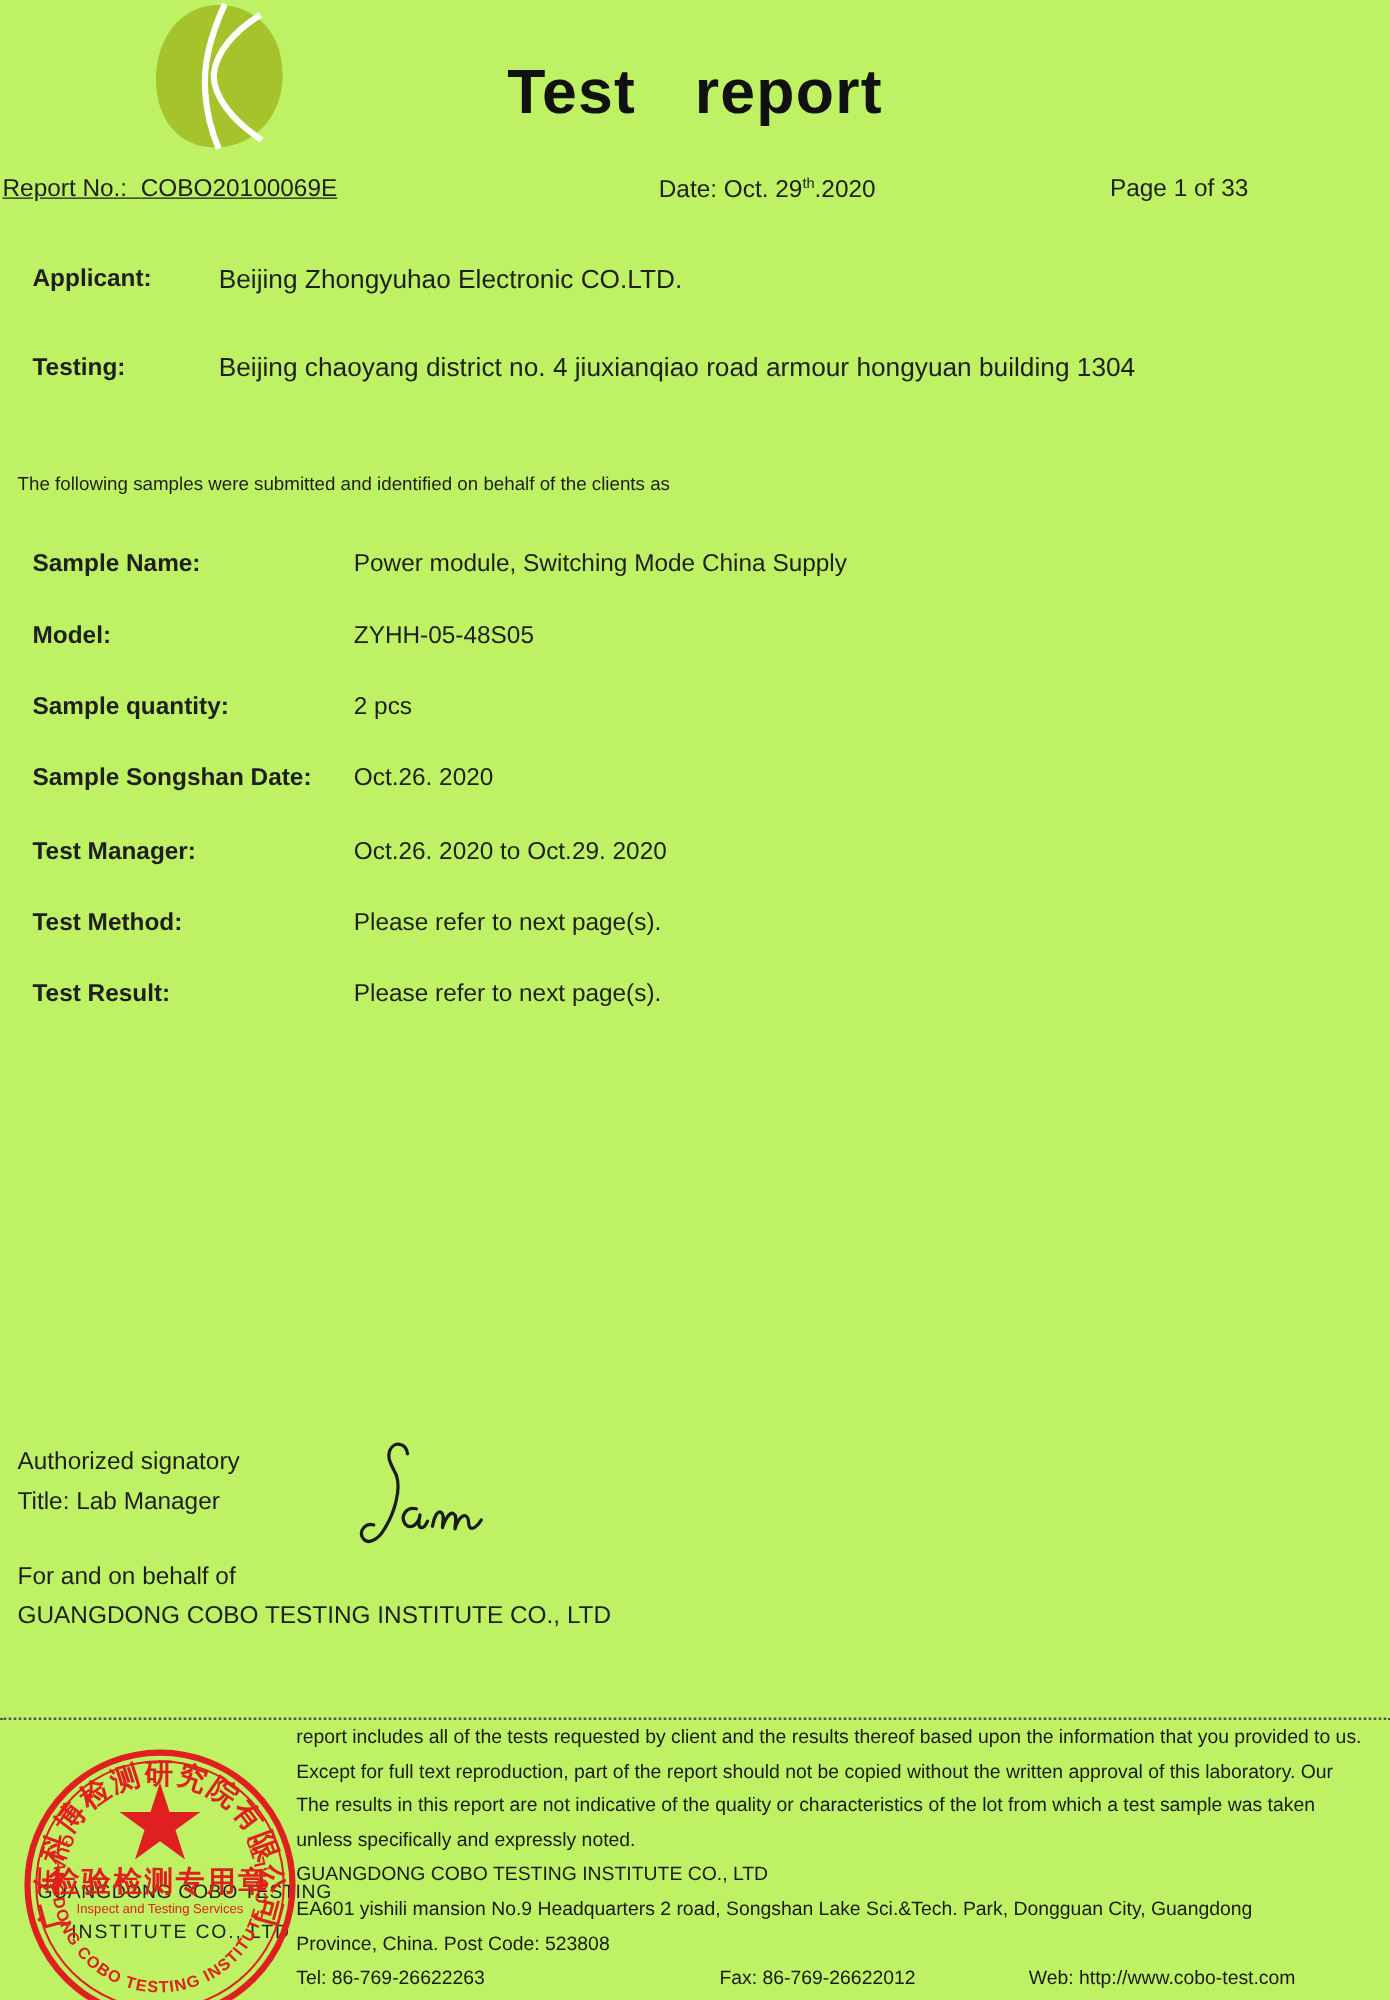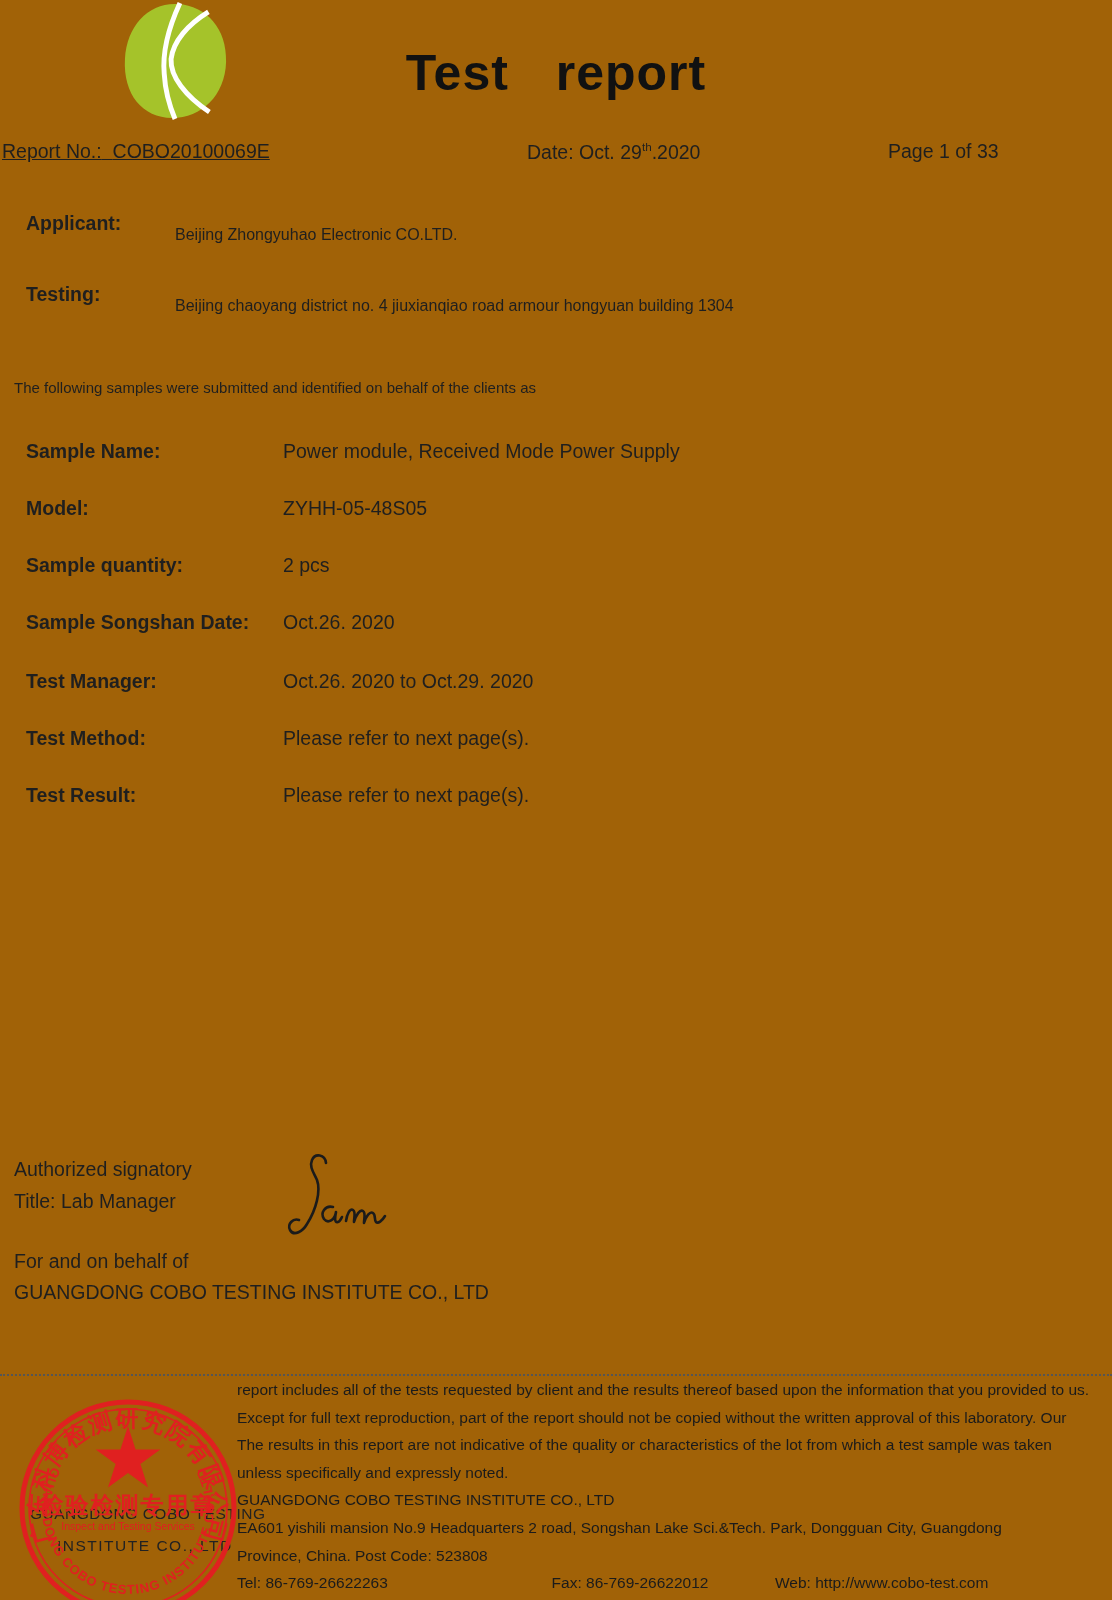--- a/index.html
+++ b/index.html
@@ -1,37 +1,37 @@
 <!DOCTYPE html>
 <html><head>
 <meta charset="utf-8">
 <style>
   html,body{margin:0;padding:0;background:#fff;}
-  #page{position:relative;width:1112px;height:1600px;background:#a16207;overflow:hidden;
+  #page{position:relative;width:1112px;height:1600px;background:#bef264;overflow:hidden;
         font-family:"Liberation Sans",sans-serif;color:#1f1f1f;}
   .title{position:absolute;left:0;right:0;top:44px;text-align:center;
          font-size:50px;font-weight:bold;letter-spacing:1px;word-spacing:32px;color:#111;}
   .logo{position:absolute;left:122px;top:2px;}
   .meta-row{position:absolute;top:140px;left:0;width:100%;font-size:19.5px;}
   .meta-report{position:absolute;left:2px;text-decoration:underline;}
   .meta-date{position:absolute;left:527px;}
   .meta-page{position:absolute;left:888px;}
   sup{font-size:0.6em;}
   .lbl{position:absolute;left:26px;font-size:19.5px;font-weight:bold;}
-  .val-near{position:absolute;left:175px;font-size:16px;margin-top:14px;}
+  .val-near{position:absolute;left:175px;font-size:21px;}
   .val-far{position:absolute;left:283px;font-size:19.5px;}
   .statement{position:absolute;left:14px;top:379px;font-size:15px;}
   .sig-auth{position:absolute;left:14px;top:1158px;font-size:19.5px;}
   .sig-title{position:absolute;left:14px;top:1190px;font-size:19.5px;}
   .sig-svg{position:absolute;left:276px;top:1150px;}
   .sig-behalf{position:absolute;left:14px;top:1250px;font-size:19.5px;}
   .sig-company{position:absolute;left:14px;top:1281px;font-size:19.5px;}
   .dotline{position:absolute;top:1374px;left:0;width:1112px;border-top:2px dotted #555;}
   .footer-text{position:absolute;left:237px;top:1376px;width:870px;font-size:15.5px;line-height:27.6px;color:#1b1b1b;}
-  .tel-row{display:flex;}
+  .tel-row{display:flex;gap:24px;}
   .tel-cell{width:248px;}
   .fax-cell{width:290px;text-align:center;}
   .stamp-overlay1{position:absolute;left:30px;top:1505px;font-size:15.5px;letter-spacing:0.5px;color:#222;}
   .stamp-overlay2{position:absolute;left:57px;top:1537px;font-size:15.5px;letter-spacing:1.5px;color:#222;}
   .stamp{position:absolute;left:3px;top:1383px;}
 </style>
 </head>
 <body>
 
 <div id="page">
@@ -60,21 +60,21 @@
   </div>
   <div>
     <span class="lbl" style="top:283px">Testing:</span>
     <span class="val-near" style="top:283px">Beijing chaoyang district no. 4 jiuxianqiao road armour hongyuan building 1304</span>
   </div>
 
   <div class="statement">The following samples were submitted and identified on behalf of the clients as</div>
 
   <div>
     <span class="lbl" style="top:440px">Sample Name:</span>
-    <span class="val-far" style="top:440px">Power module, Received Mode Power Supply</span>
+    <span class="val-far" style="top:440px">Power module, Switching Mode China Supply</span>
   </div>
   <div>
     <span class="lbl" style="top:497px">Model:</span>
     <span class="val-far" style="top:497px">ZYHH-05-48S05</span>
   </div>
   <div>
     <span class="lbl" style="top:554px">Sample quantity:</span>
     <span class="val-far" style="top:554px">2 pcs</span>
   </div>
   <div>

